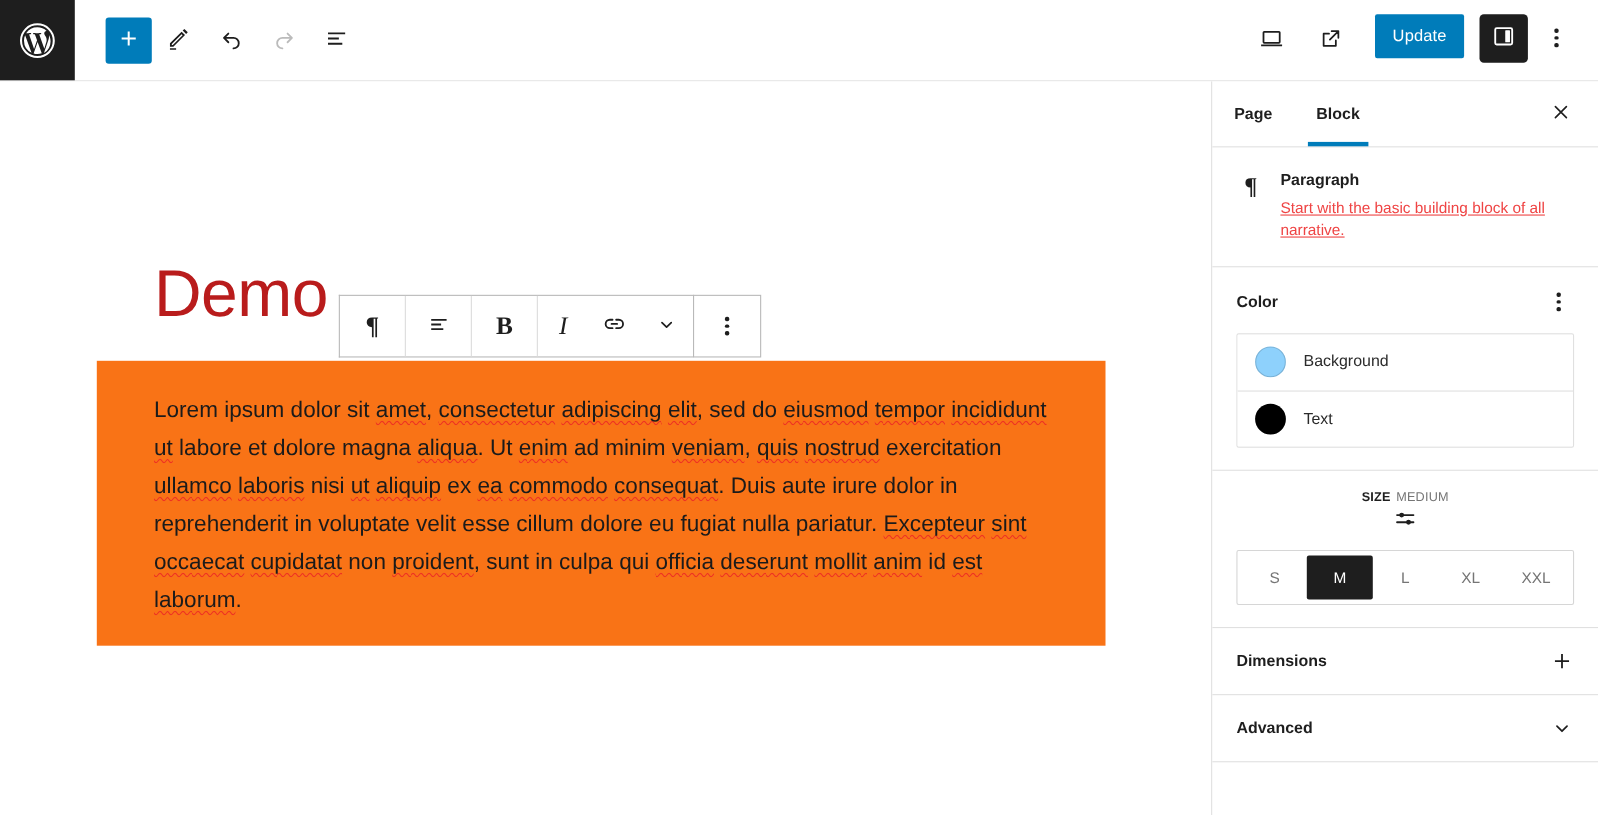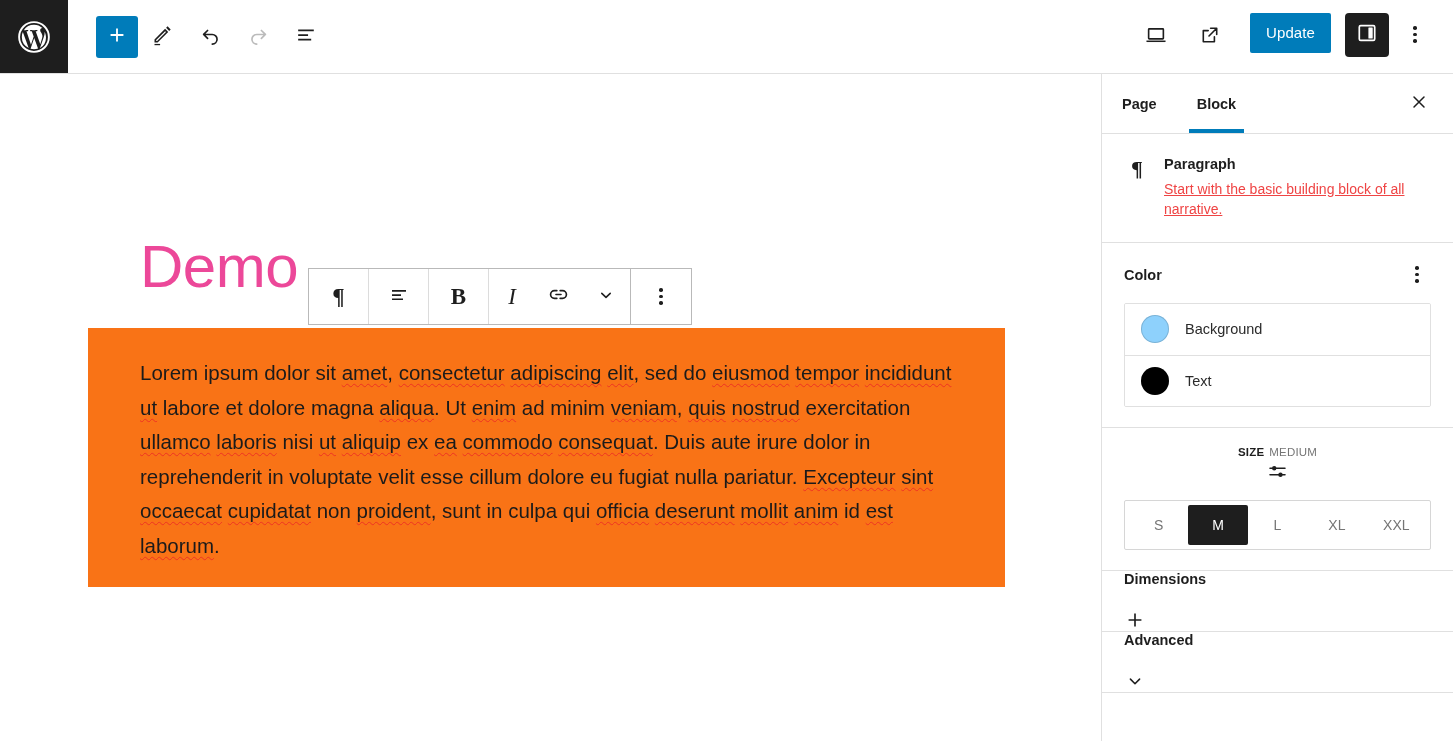--- a/index.html
+++ b/index.html
@@ -96,21 +96,21 @@
     top: 74px; left: 0;
     width: 1101px; height: 667px;
     background: #ffffff;
     overflow: hidden;
   }
   .post-title {
     position: absolute;
     left: 140px; top: 160px;
     font-size: 60px;
     font-weight: 400;
-    color: #ec4899;
+    color: #b91c1c;
     letter-spacing: -0.5px;
     line-height: 1.1;
     font-family: "Liberation Sans", sans-serif;
   }
   .para-block {
     position: absolute;
     left: 88px; top: 254px;
     width: 917px; height: 259px;
     background: #f97316;
     padding: 28px 52px 24px 52px;
@@ -269,23 +269,22 @@
     font-size: 14px; color:#757575;
     display:flex; align-items:center; justify-content:center;
     border-radius: 2px;
   }
   .size-btn.selected { background:#1e1e1e; color:#ffffff; }
 
   .sb-collapse {
     border-bottom: 1px solid #e0e0e0;
     padding: 0 22px;
     height: 61px;
-    display:flex; justify-content:space-between;
+    display:flex; align-items:center; justify-content:space-between;
     cursor: pointer;
-    flex-direction: column;
   }
   .sb-collapse-title { font-size: 14.5px; font-weight: 700; color:#1e1e1e; }
   .sb-collapse-icon { color:#1e1e1e; display:flex; align-items:center; }
 </style>
 </head>
 <body>
 
 <div class="app">
 
   <div class="header">

